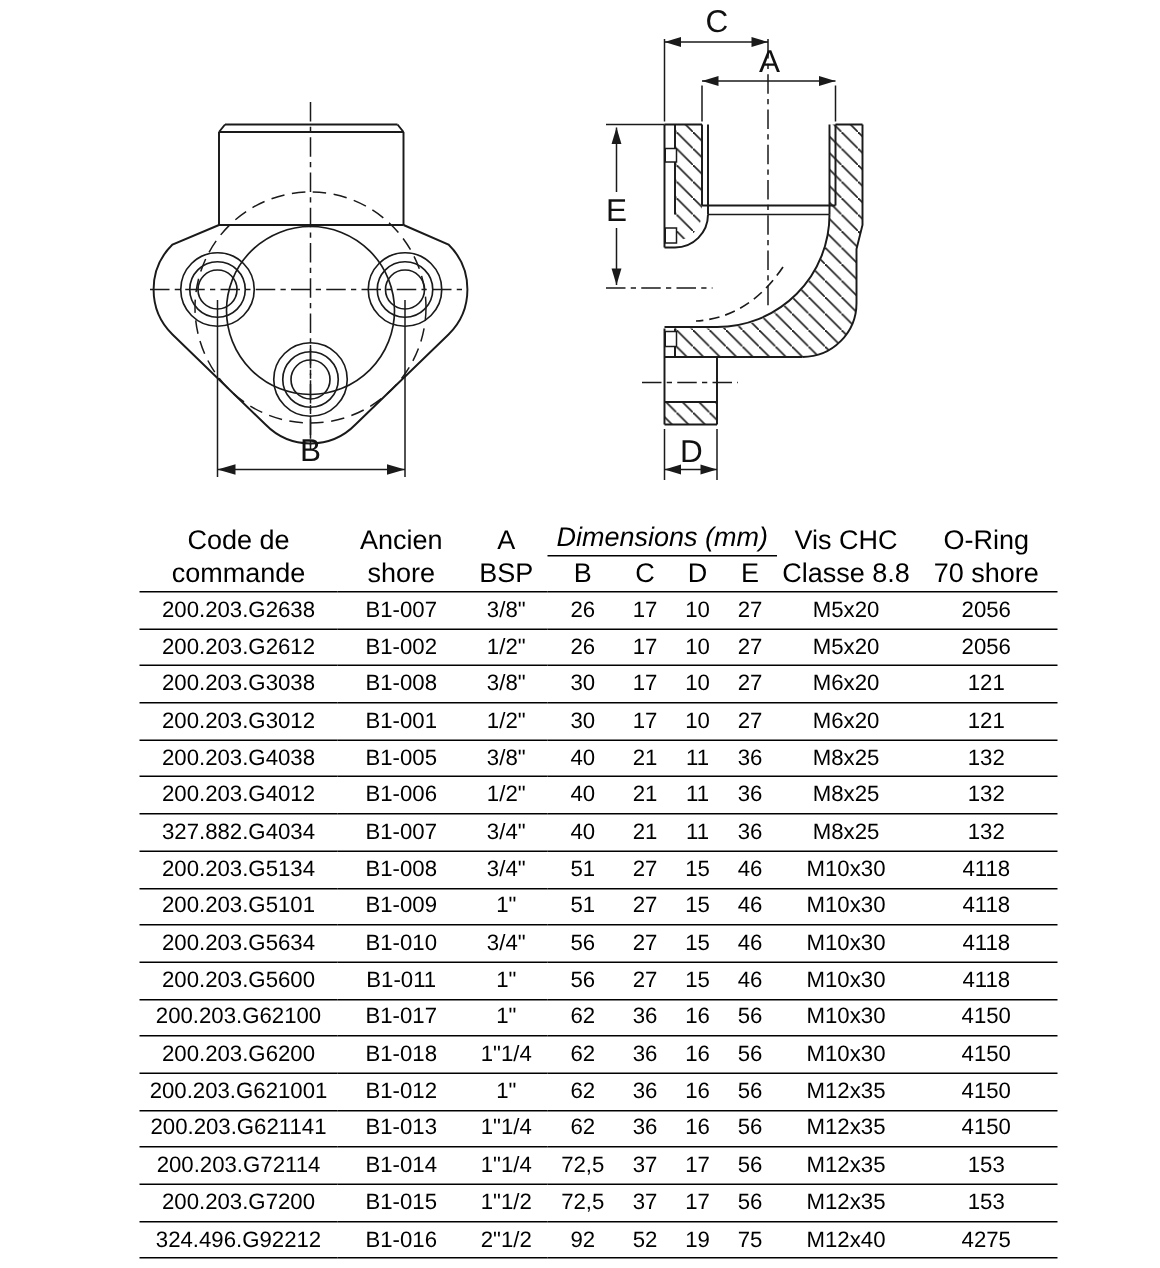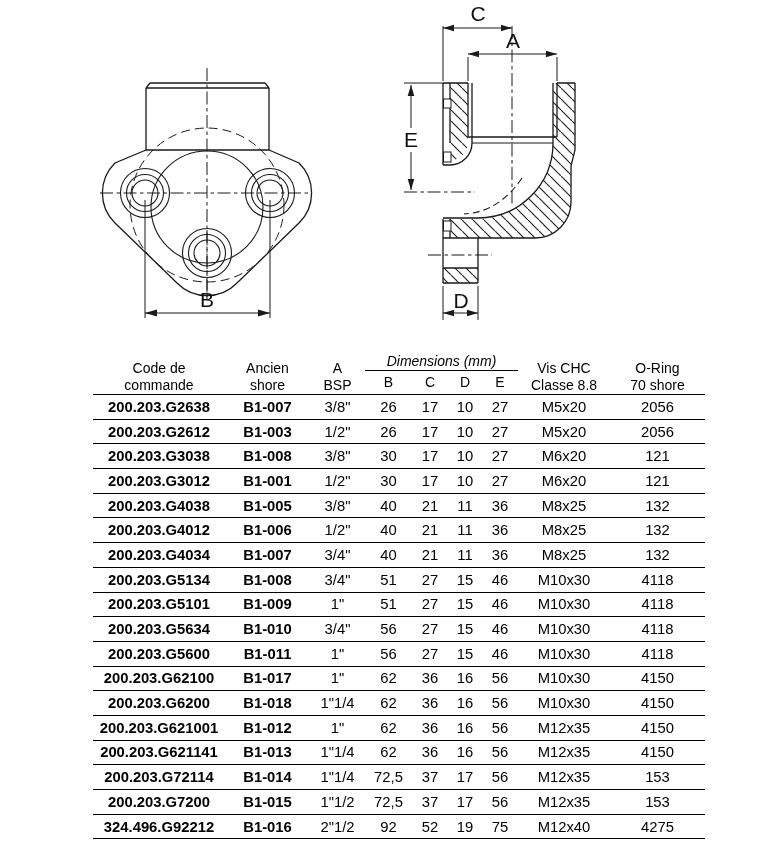--- a/index.html
+++ b/index.html
@@ -4,30 +4,30 @@
 <style>
   html,body{margin:0;padding:0;background:#fff;}
   #page{position:relative;width:773px;height:845px;background:#fff;overflow:hidden;
         font-family:"Liberation Sans",sans-serif;color:#000;}
   #drawing-area{position:absolute;left:0;top:0;width:773px;height:340px;}
   svg text{font-family:"Liberation Sans",sans-serif;fill:#111;}
   .dimlabel{font-size:21px;}
 
   #spec-table{position:absolute;left:93px;top:340px;width:612px;
               border-collapse:collapse;table-layout:fixed;}
-  #spec-table th{font-weight:normal;font-size:14px;line-height:1.22;
+  #spec-table th{font-weight:normal;font-size:18px;line-height:1.22;
                  white-space:pre-line;vertical-align:middle;padding:0;text-align:center;}
   #spec-table thead tr.h1 th{height:30px;vertical-align:bottom;padding-bottom:0;}
   #spec-table thead tr.h2 th{height:23px;vertical-align:middle;}
   #spec-table th[rowspan]{vertical-align:middle;}
   #spec-table th.dim-group{border-bottom:1.4px solid #000;font-style:italic;}
   #spec-table tbody td{border-top:1.2px solid #000;text-align:center;
                        font-size:14.8px;height:23.7px;padding:0;white-space:nowrap;}
   #spec-table{border-bottom:1.2px solid #000;}
-  #spec-table td.col-code,#spec-table td.col-ancien{font-weight:bold;}
+  #spec-table td.col-code,#spec-table td.col-ancien{font-weight:normal;}
 </style>
 </head>
 <body>
 
 <div id="page">
 
   <svg id="drawing-area" viewBox="0 0 773 340" xmlns="http://www.w3.org/2000/svg">
     <defs>
       <pattern id="hatch" width="11" height="11" patternUnits="userSpaceOnUse">
         <path d="M-2,-2 L13,13" stroke="#222" stroke-width="1.15"></path>
@@ -199,21 +199,21 @@
           <td class="col-bsp">3/8"</td>
           <td class="col-b">26</td>
           <td class="col-c">17</td>
           <td class="col-d">10</td>
           <td class="col-e">27</td>
           <td class="col-vis">M5x20</td>
           <td class="col-oring">2056</td>
         </tr>
         <tr>
           <td class="col-code">200.203.G2612</td>
-          <td class="col-ancien">B1-003</td>
+          <td class="col-ancien">B1-002</td>
           <td class="col-bsp">1/2"</td>
           <td class="col-b">26</td>
           <td class="col-c">17</td>
           <td class="col-d">10</td>
           <td class="col-e">27</td>
           <td class="col-vis">M5x20</td>
           <td class="col-oring">2056</td>
         </tr>
         <tr>
           <td class="col-code">200.203.G3038</td>
@@ -253,21 +253,21 @@
           <td class="col-ancien">B1-006</td>
           <td class="col-bsp">1/2"</td>
           <td class="col-b">40</td>
           <td class="col-c">21</td>
           <td class="col-d">11</td>
           <td class="col-e">36</td>
           <td class="col-vis">M8x25</td>
           <td class="col-oring">132</td>
         </tr>
         <tr>
-          <td class="col-code">200.203.G4034</td>
+          <td class="col-code">327.882.G4034</td>
           <td class="col-ancien">B1-007</td>
           <td class="col-bsp">3/4"</td>
           <td class="col-b">40</td>
           <td class="col-c">21</td>
           <td class="col-d">11</td>
           <td class="col-e">36</td>
           <td class="col-vis">M8x25</td>
           <td class="col-oring">132</td>
         </tr>
         <tr>

